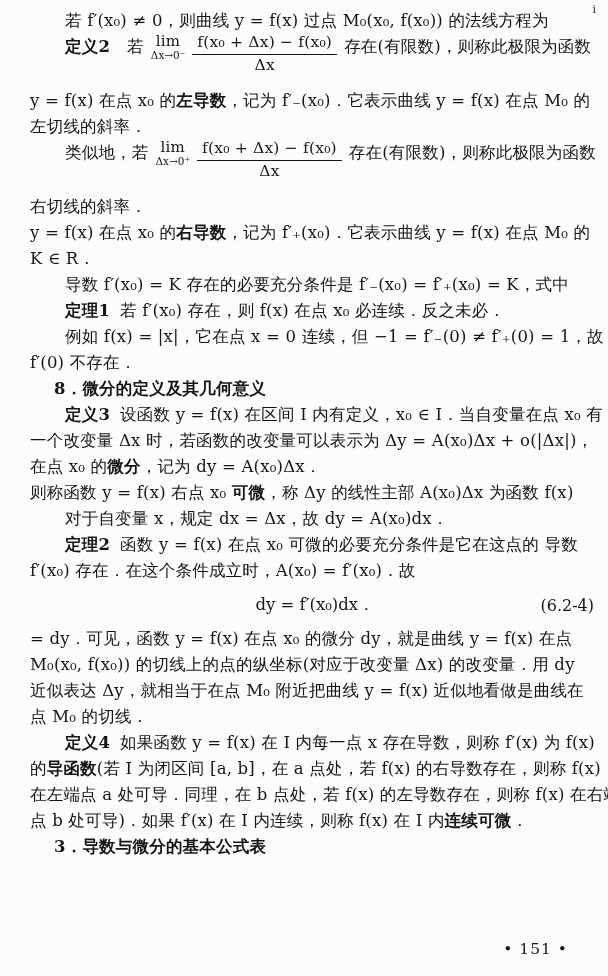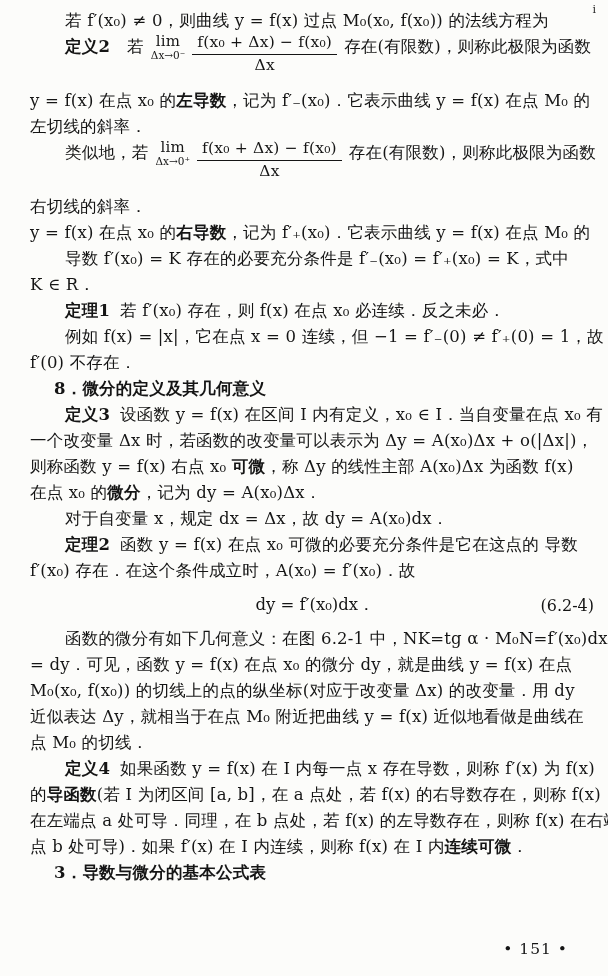--- a/index.html
+++ b/index.html
@@ -89,46 +89,45 @@
       </span>
       <span class="frac">
         <span class="num">f(x₀ + Δx) − f(x₀)</span>
         <span class="den">Δx</span>
       </span>
       <span>存在(有限数)，则称此极限为函数</span>
     </div>
     <div class="line">右切线的斜率．</div>
     <div class="line"><span>y = f(x) 在点 x₀ 的</span><b>右导数</b><span>，记为 f′₊(x₀)．它表示曲线 y = f(x) 在点 M₀ 的</span></div>
 
+    <div class="line">K ∈ R．</div>
     <div class="line indent">导数 f′(x₀) = K 存在的必要充分条件是 f′₋(x₀) = f′₊(x₀) = K，式中</div>
-    <div class="line">K ∈ R．</div>
 
     <div class="line indent"><b class="head">定理1</b><span>若 f′(x₀) 存在，则 f(x) 在点 x₀ 必连续．反之未必．</span></div>
 
     <div class="line indent">例如 f(x) = |x|，它在点 x = 0 连续，但 −1 = f′₋(0) ≠ f′₊(0) = 1，故</div>
     <div class="line">f′(0) 不存在．</div>
 
     <div class="line indent-sec secline">8．微分的定义及其几何意义</div>
 
     <div class="line indent"><b class="head">定义3</b><span>设函数 y = f(x) 在区间 I 内有定义，x₀ ∈ I．当自变量在点 x₀ 有</span></div>
     <div class="line">一个改变量 Δx 时，若函数的改变量可以表示为 Δy = A(x₀)Δx + o(|Δx|)，</div>
+    <div class="line"><span>在点 x₀ 的</span><b>微分</b><span>，记为 dy = A(x₀)Δx．</span></div>
     <div class="line"><span>则称函数 y = f(x) 右点 x₀ </span><b>可微</b><span>，称 Δy 的线性主部 A(x₀)Δx 为函数 f(x)</span></div>
-    <div class="line"><span>在点 x₀ 的</span><b>微分</b><span>，记为 dy = A(x₀)Δx．</span></div>
 
     <div class="line indent">对于自变量 x，规定 dx = Δx，故 dy = A(x₀)dx．</div>
 
     <div class="line indent"><b class="head">定理2</b><span>函数 y = f(x) 在点 x₀ 可微的必要充分条件是它在这点的 导数</span></div>
     <div class="line">f′(x₀) 存在．在这个条件成立时，A(x₀) = f′(x₀)．故</div>
 
     <div class="eqrow short">
       <span>dy = f′(x₀)dx．</span>
       <span class="eqlabel">(6.2-4)</span>
     </div>
 
-    <div class="line indent">函数的微分有如下几何意义：在图 6.2-1 中，NK=tg α · M₀N=f′(x₀)dx</div>
     <div class="line">= dy．可见，函数 y = f(x) 在点 x₀ 的微分 dy，就是曲线 y = f(x) 在点</div>
     <div class="line">M₀(x₀, f(x₀)) 的切线上的点的纵坐标(对应于改变量 Δx) 的改变量．用 dy</div>
     <div class="line">近似表达 Δy，就相当于在点 M₀ 附近把曲线 y = f(x) 近似地看做是曲线在</div>
     <div class="line">点 M₀ 的切线．</div>
 
     <div class="line indent"><b class="head">定义4</b><span>如果函数 y = f(x) 在 I 内每一点 x 存在导数，则称 f′(x) 为 f(x)</span></div>
     <div class="line"><span>的</span><b>导函数</b><span>(若 I 为闭区间 [a, b]，在 a 点处，若 f(x) 的右导数存在，则称 f(x)</span></div>
     <div class="line">在左端点 a 处可导．同理，在 b 点处，若 f(x) 的左导数存在，则称 f(x) 在右端</div>
     <div class="line"><span>点 b 处可导)．如果 f′(x) 在 I 内连续，则称 f(x) 在 I 内</span><b>连续可微</b><span>．</span></div>
 

